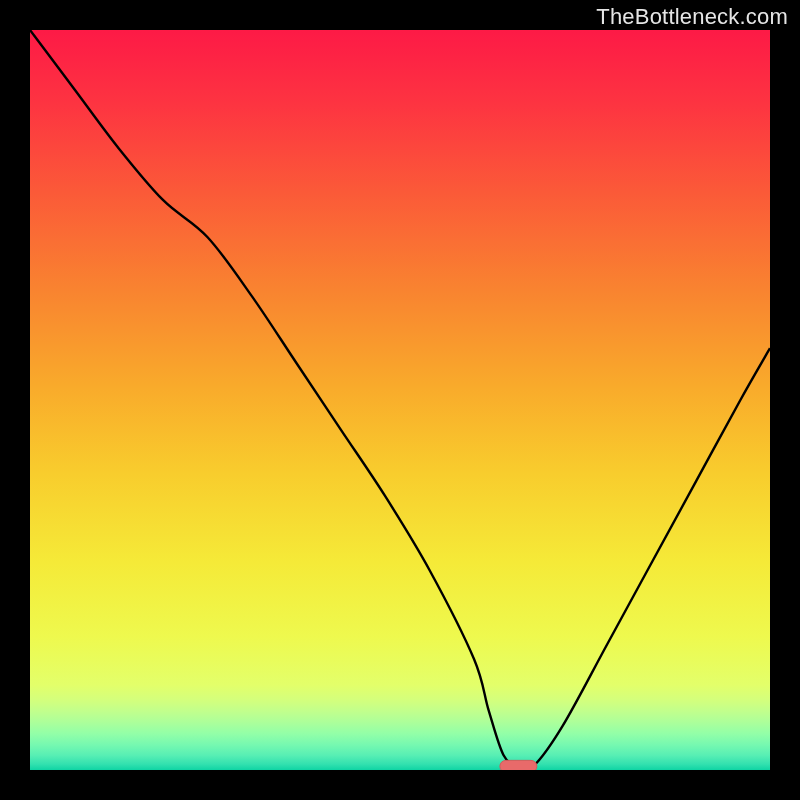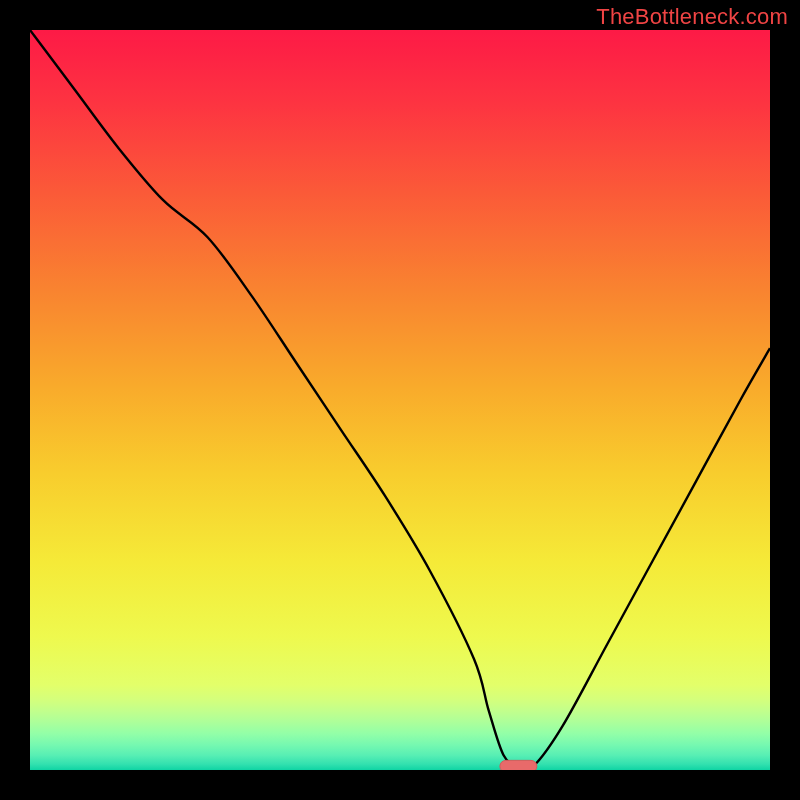--- a/index.html
+++ b/index.html
@@ -16,21 +16,21 @@
     left: 0;
     top: 0;
     width: 800px;
     height: 800px;
     background: #000;
   }
   .watermark {
     position: absolute;
     top: 4px;
     right: 12px;
-    color: #ef4444;
+    color: #e5e5e5;
     font-size: 22px;
     font-weight: 400;
     letter-spacing: 0.2px;
   }
   .plot-area {
     position: absolute;
     left: 30px;
     top: 30px;
     width: 740px;
     height: 740px;

